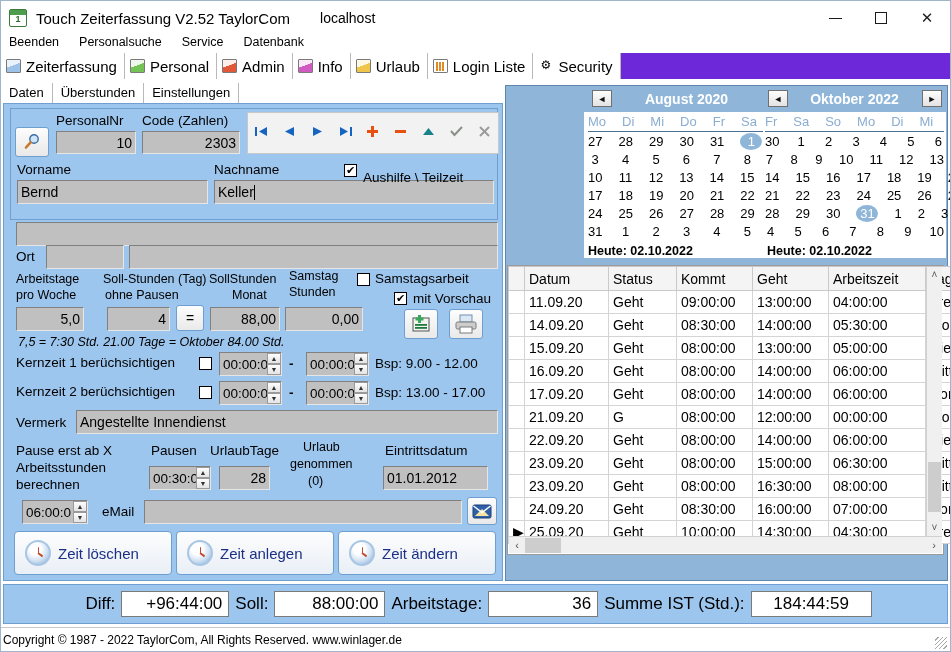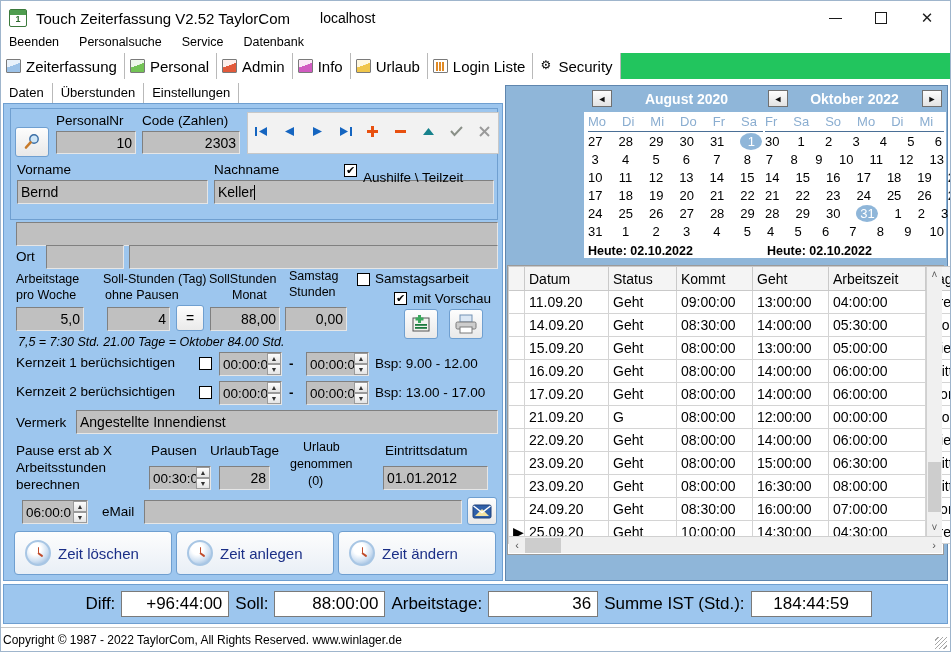--- a/index.html
+++ b/index.html
@@ -49,21 +49,21 @@
   .menubar {
     position:absolute; left:0; top:30px; width:949px; height:22px;
     display:flex; align-items:center; background:#ffffff;
   }
   .menu-item { font-size:12.5px; color:#000; padding:0 10px; }
   .menubar .menu-item:first-child { padding-left:8px; }
 
   
   .maintabs {
     position:absolute; left:0; top:52px; width:949px; height:27px;
-    background:#22c55e; display:flex; align-items:flex-end;
+    background:#6d28d9; display:flex; align-items:flex-end;
     border-bottom:1px solid #ffffff;
   }
   .mtab {
     display:flex; align-items:center; height:26px; padding:0 7px 0 5px;
     font-size:15px; color:#000; border-right:1px solid #b9b9b9;
     background:#ffffff; white-space:nowrap;
   }
   .mtab.active { background:#ffffff; }
   .mtab .ticon {
     width:15px; height:14px; margin-right:5px; border:1px solid #7a7a7a;
@@ -405,21 +405,21 @@
     <div class="tfield right" style="left:103px; top:203px; width:63px; height:24px;">4</div>
 
     <div class="eqbtn" style="left:172px; top:201px; width:28px; height:26px;">=</div>
 
     <div class="lbl small" style="left:205px; top:168px;">SollStunden</div>
     <div class="lbl small" style="left:228px; top:184px;">Monat</div>
     <div class="tfield right" style="left:206px; top:203px; width:70px; height:24px;">88,00</div>
 
     <div class="lbl small" style="left:285px; top:165px;">Samstag</div>
     <div class="lbl small" style="left:285px; top:181px;">Stunden</div>
-    <div class="tfield right" style="left:281px; top:203px; width:62px; height:24px;">0,00</div>
+    <div class="tfield right" style="left:281px; top:203px; width:78px; height:24px;">0,00</div>
 
     <div class="chk" style="left:353px; top:169px;"></div>
     <div class="lbl" style="left:371px; top:167px;">Samstagsarbeit</div>
 
     <div class="chk" style="left:390px; top:188px;">✔</div>
     <div class="lbl" style="left:409px; top:187px;">mit Vorschau</div>
 
     <div class="iconbtn" style="left:400px; top:205px;">
       <svg width="22" height="20" viewBox="0 0 22 20">
         <rect x="3" y="4" width="16" height="13" fill="#f2f2ef" stroke="#555" stroke-width="1"></rect>

